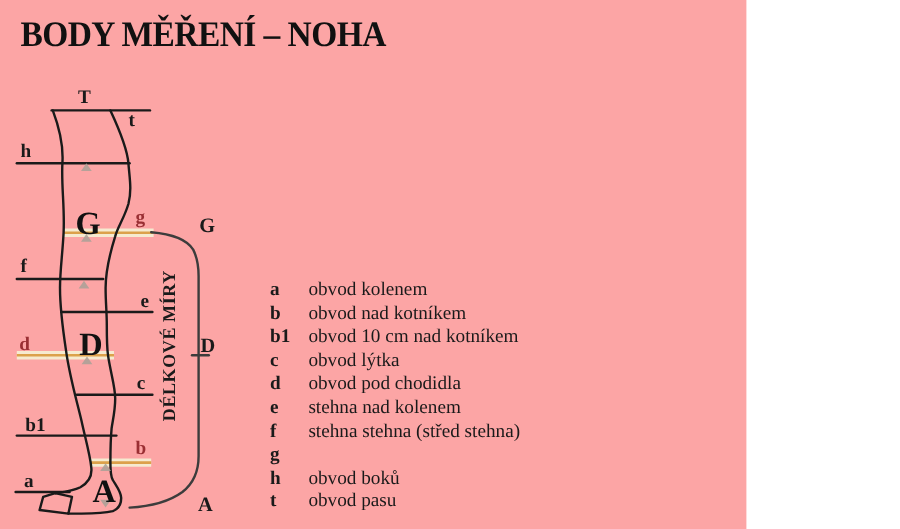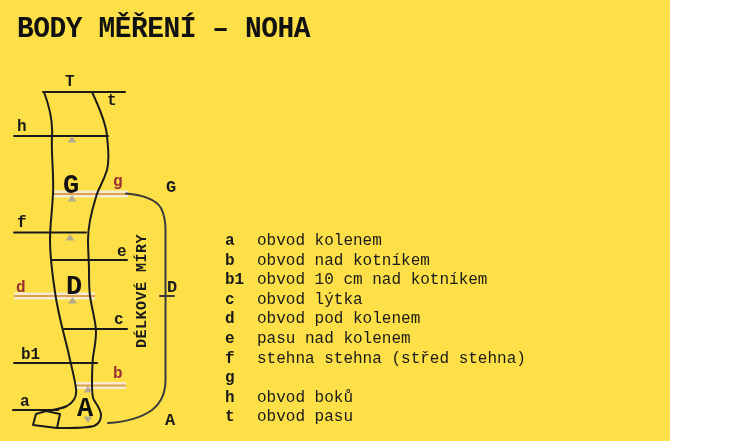--- a/index.html
+++ b/index.html
@@ -1,18 +1,18 @@
 <!DOCTYPE html>
 <html><head>
 <meta charset="utf-8">
 <style>
   html,body{margin:0;padding:0;background:#fff;}
   .stage{
-    position:relative;width:670px;height:441px;background:#fde047;
-    font-family:Liberation Mono, monospace;color:#1a1a1a;overflow:hidden;
+    position:relative;width:622px;height:441px;background:#fca5a5;
+    font-family:Liberation Serif, serif;color:#1a1a1a;overflow:hidden;
   }
   .page-title{
     position:absolute;left:17px;top:12px;margin:0;
     font-size:30px;font-weight:bold;letter-spacing:-0.5px;color:#111;
     transform:scaleX(0.93);transform-origin:left top;white-space:nowrap;
   }
   svg.lines{position:absolute;left:0;top:0;}
   .lbl{position:absolute;line-height:1;white-space:nowrap;font-weight:bold;}
   .sm{font-size:16px;color:#1a1a1a;}
   .red{color:#9a2f33;}
@@ -142,25 +142,25 @@
     <div class="legend-row">
       <span class="legend-key">b1</span>
       <span class="legend-label">obvod 10 cm nad kotníkem</span>
     </div>
     <div class="legend-row">
       <span class="legend-key">c</span>
       <span class="legend-label">obvod lýtka</span>
     </div>
     <div class="legend-row">
       <span class="legend-key">d</span>
-      <span class="legend-label">obvod pod kolenem</span>
+      <span class="legend-label">obvod pod chodidla</span>
     </div>
     <div class="legend-row">
       <span class="legend-key">e</span>
-      <span class="legend-label">pasu nad kolenem</span>
+      <span class="legend-label">stehna nad kolenem</span>
     </div>
     <div class="legend-row">
       <span class="legend-key">f</span>
       <span class="legend-label">stehna stehna (střed stehna)</span>
     </div>
     <div class="legend-row">
       <span class="legend-key">g</span>
     </div>
     <div class="legend-row">
       <span class="legend-key">h</span>

